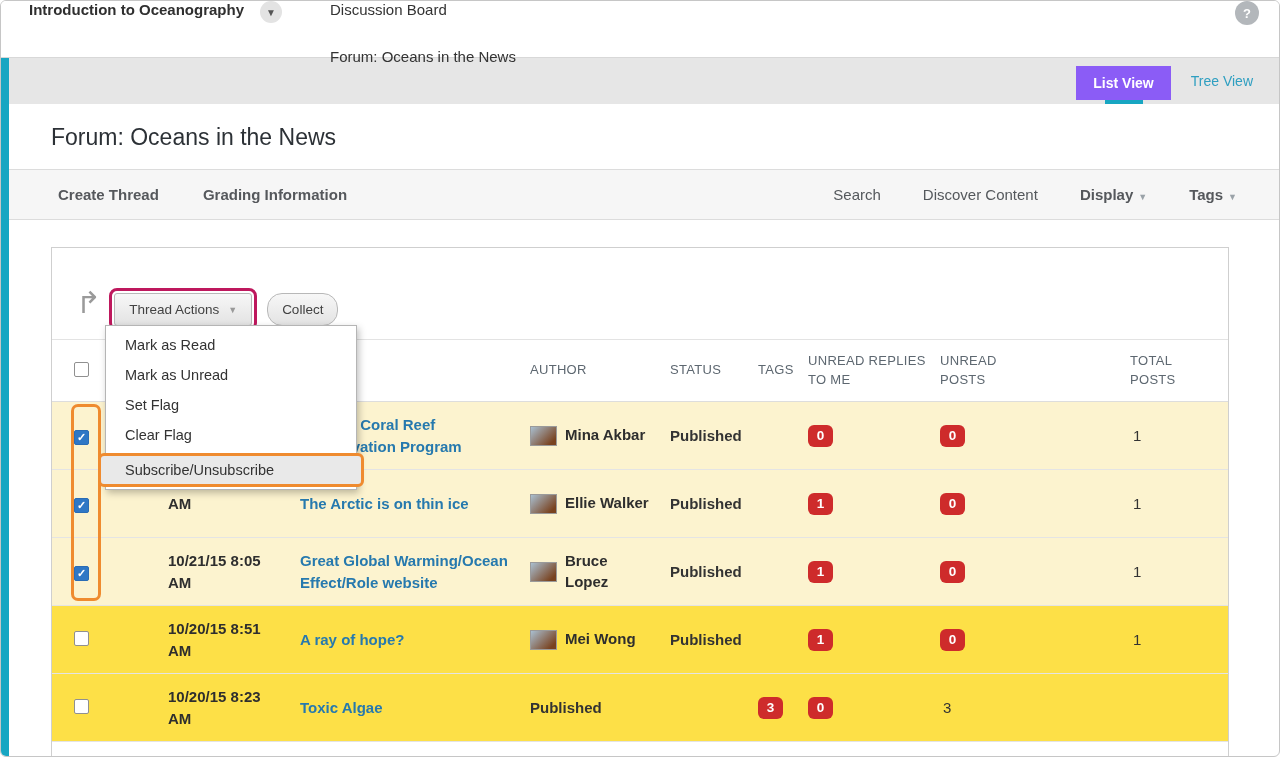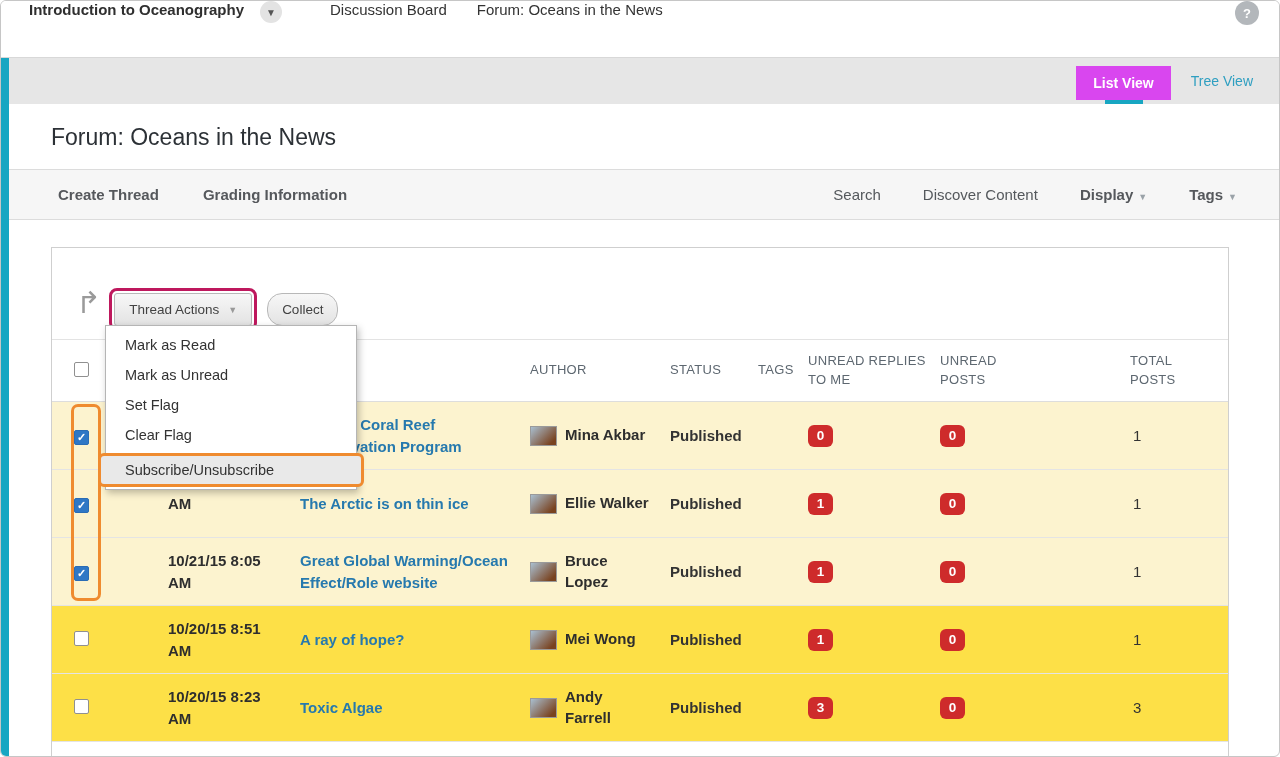--- a/index.html
+++ b/index.html
@@ -8,32 +8,32 @@
 
   .screen { width: 1280px; height: 757px; border: 1px solid #c6c6c6; border-radius: 6px;
             overflow: hidden; position: relative; background: #fff; }
 
   
   .topbar { height: 57px; display: flex; align-items: flex-start; padding: 0 20px 0 28px;
             background: #fff; border-bottom: 1px solid #d8d8d8; position: relative; z-index: 30; }
   .course-title { font-size: 15px; font-weight: bold; color: #2f2f2f; }
   .chev-circle { width: 22px; height: 22px; border-radius: 50%; background: #e3e3e3; color: #555;
                  display: flex; align-items: center; justify-content: center; font-size: 10px; margin-left: 16px; }
-  .topnav { display: flex; gap: 30px; margin-left: 48px; font-size: 15px; color: #333; }
+  .topnav { display: flex; gap: 30px; margin-left: 48px; font-size: 15px; color: #333; flex-direction: column; }
   .help-circle { margin-left: auto; width: 24px; height: 24px; border-radius: 50%; background: #b3b7bb;
                  color: #fff; font-weight: bold; display: flex; align-items: center; justify-content: center; font-size: 13px; }
 
   
   .teal-stripe { position: absolute; left: 0; top: 57px; bottom: 0; width: 8px; background: #17a6c2; z-index: 25; }
 
   .content { position: relative; padding-left: 8px; }
 
   
   .view-bar { height: 46px; background: #e6e6e6; display: flex; justify-content: flex-end; align-items: center; }
-  .tab-list-view { position: relative; margin-top: 6px; height: 34px; padding: 0 17px; background: #d946ef;
+  .tab-list-view { position: relative; margin-top: 6px; height: 34px; padding: 0 17px; background: #8b5cf6;
                    color: #fff; font-size: 14px; font-weight: bold; display: flex; align-items: center; align-self: flex-start; margin-top: 8px; }
   .tab-list-view::after { content: ""; position: absolute; left: 50%; bottom: -4px; transform: translateX(-50%);
                           width: 38px; height: 4px; background: #17a6c2; }
   .tab-tree-view { color: #2f9fc1; font-size: 14px; margin: 0 26px 0 20px; }
 
   
   .title-section { height: 65px; padding: 20px 0 0 42px; background: #fff; }
   .page-title { font-size: 23px; font-weight: 500; color: #2c3136; }
 
   
@@ -243,24 +243,20 @@
         <div><span class="badge">0</span></div>
         <div class="c-total">1</div>
       </div>
 
       <div class="grid-row row" data-hl="false">
         <div class="c-check"><span class="cb" data-checked="false"></span></div>
         <div class="c-date">
             <div class="dt">10/20/15 8:23 AM</div>
           </div>
         <div><a class="thread-link">Toxic Algae</a></div>
-        <div class="c-author">
-            <span class="avatar"></span>
-            <span class="a-name">Andy Farrell</span>
-          </div>
         <div class="c-status">Published</div>
         <div></div>
         <div><span class="badge">3</span></div>
         <div><span class="badge">0</span></div>
         <div class="c-total">3</div>
       </div>
 
       <div class="menu">
         <div class="menu-item">Mark as Read</div>
         <div class="menu-item">Mark as Unread</div>

